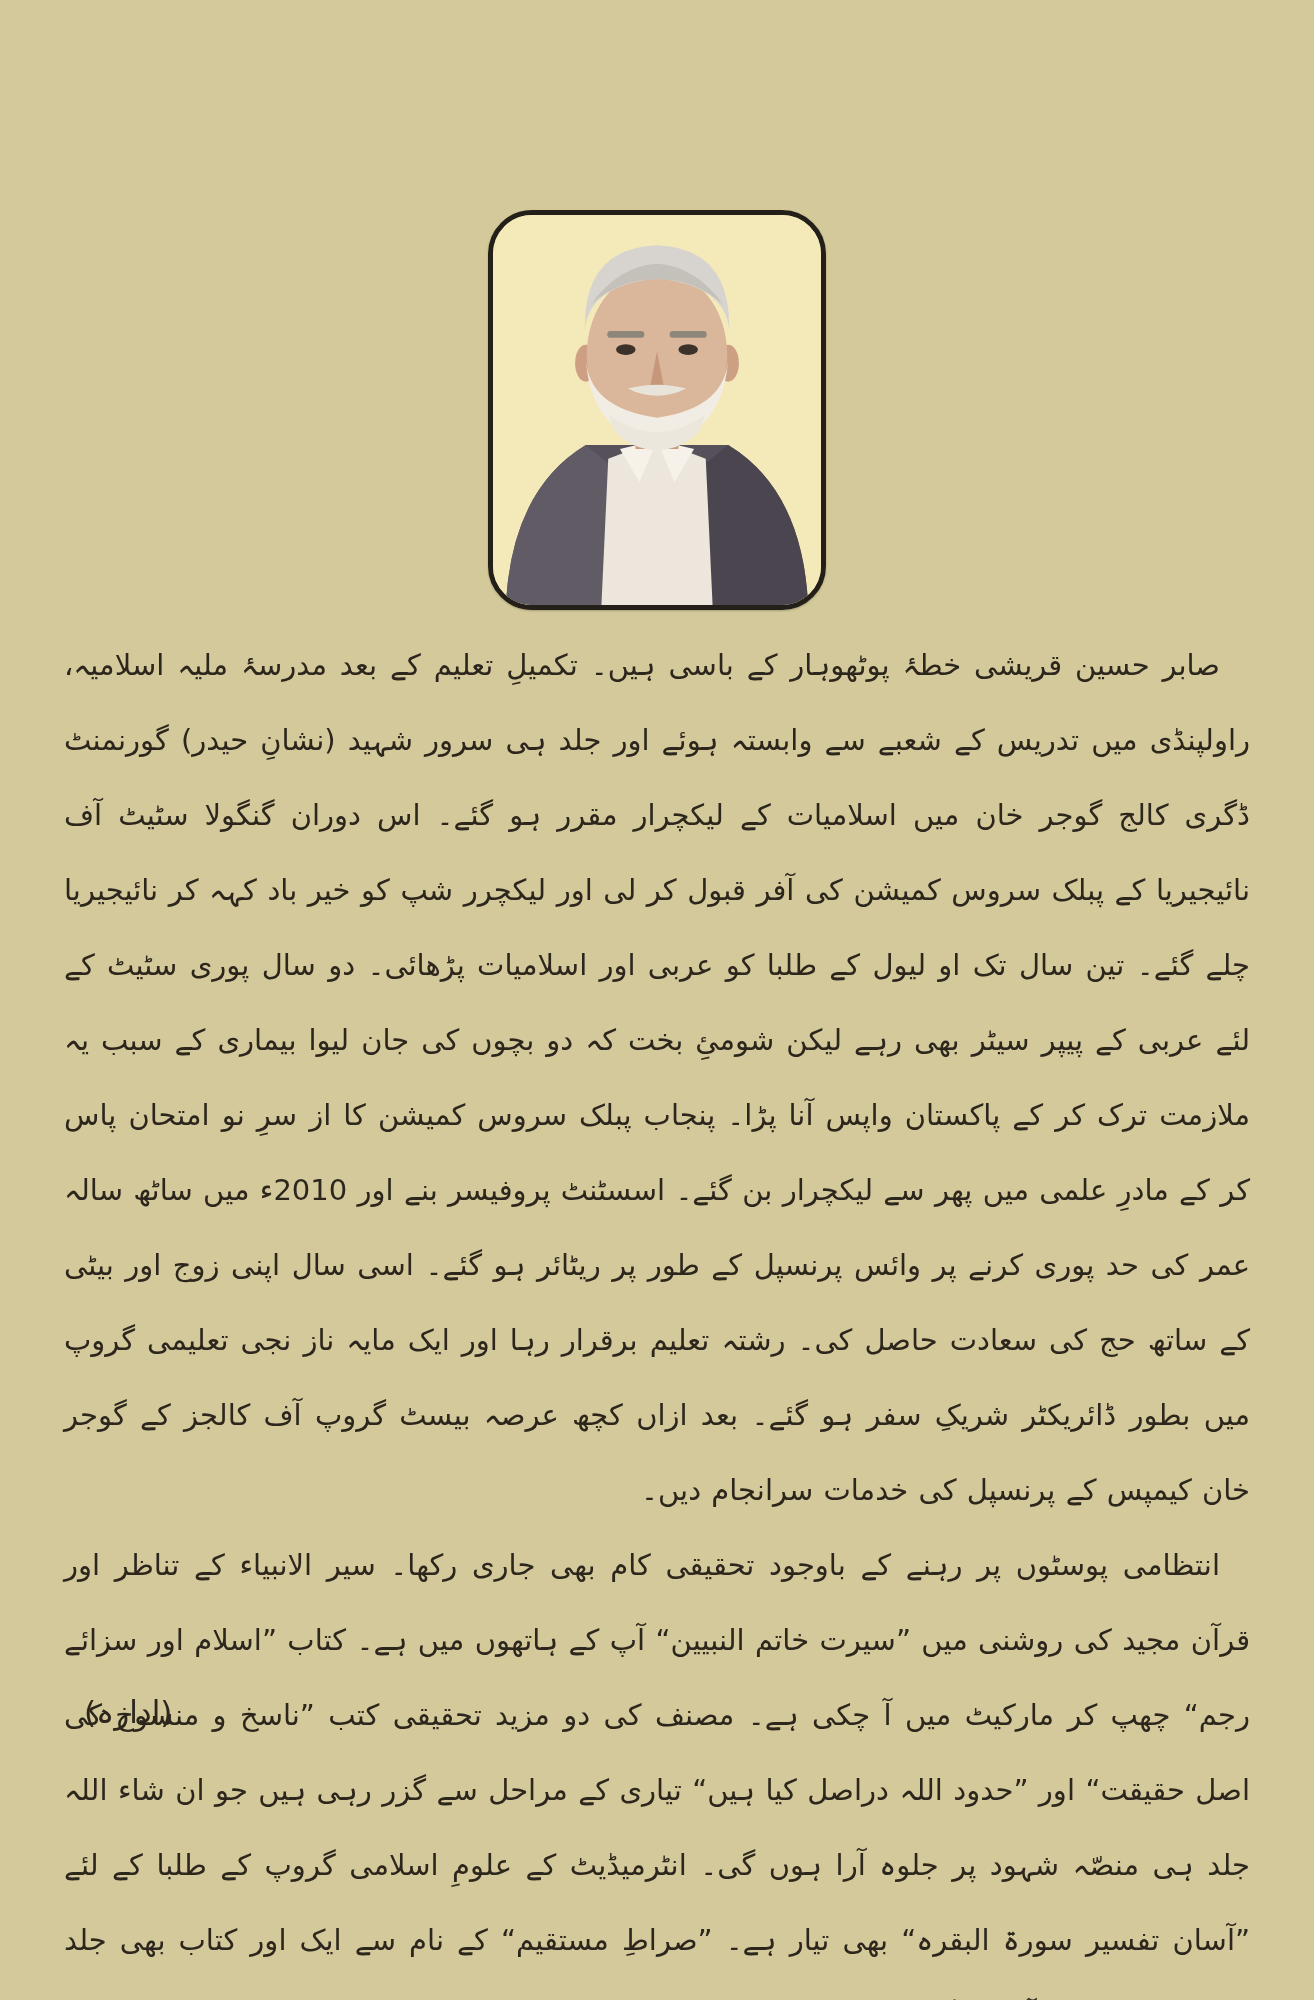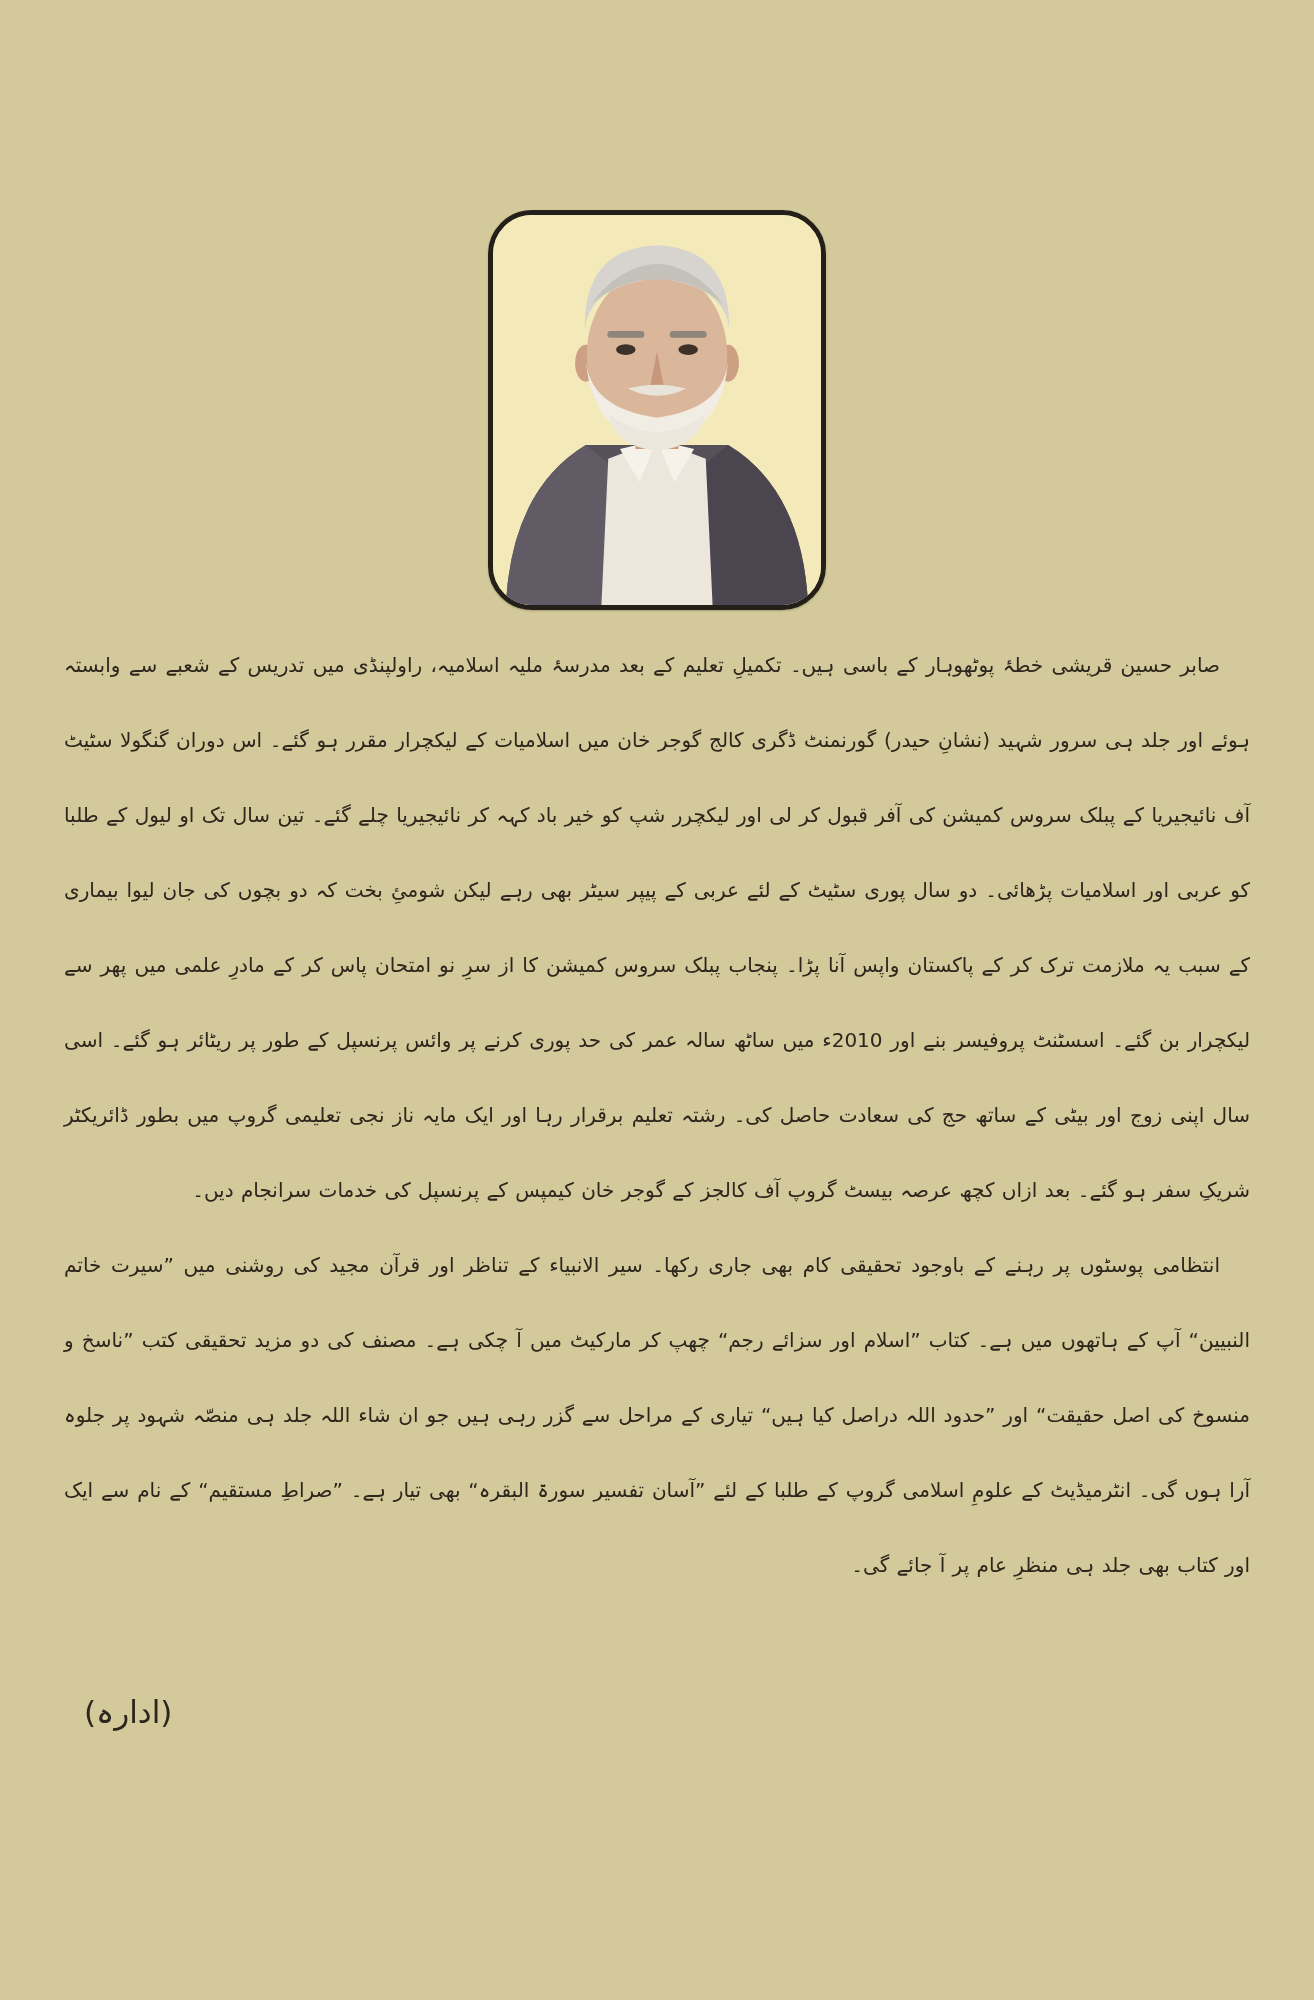--- a/index.html
+++ b/index.html
@@ -33,21 +33,21 @@
   .bio {
     position: absolute;
     top: 628px;
     right: 64px;
     left: 64px;
     direction: rtl;
     text-align: justify;
   }
   .bio p {
     margin: 0;
-    font-size: 20px;
+    font-size: 29px;
     line-height: 75px;
     text-indent: 30px;
     color: #2d261d;
     word-spacing: 1px;
   }
   .signature {
     position: absolute;
     top: 1682px;
     left: 84px;
     direction: rtl;

